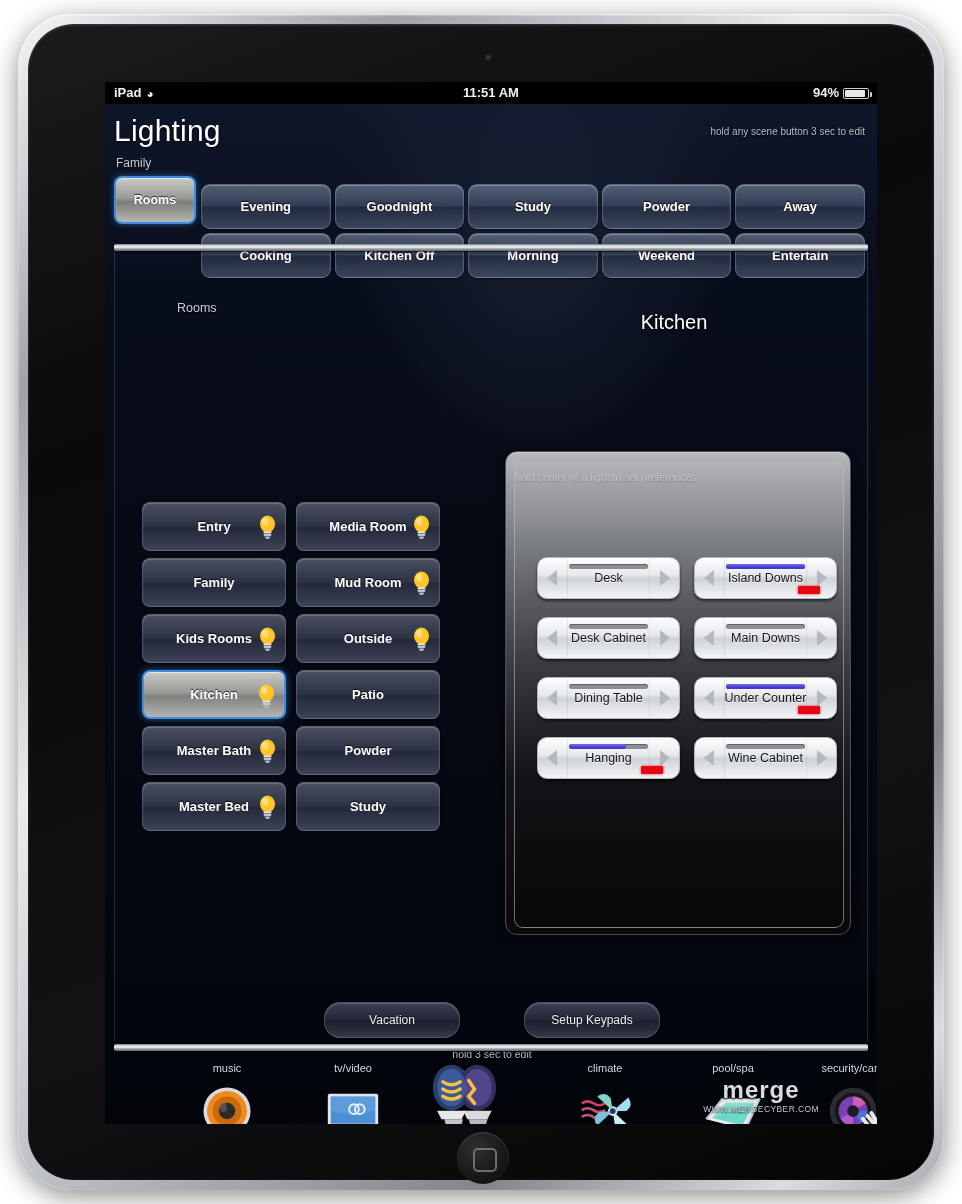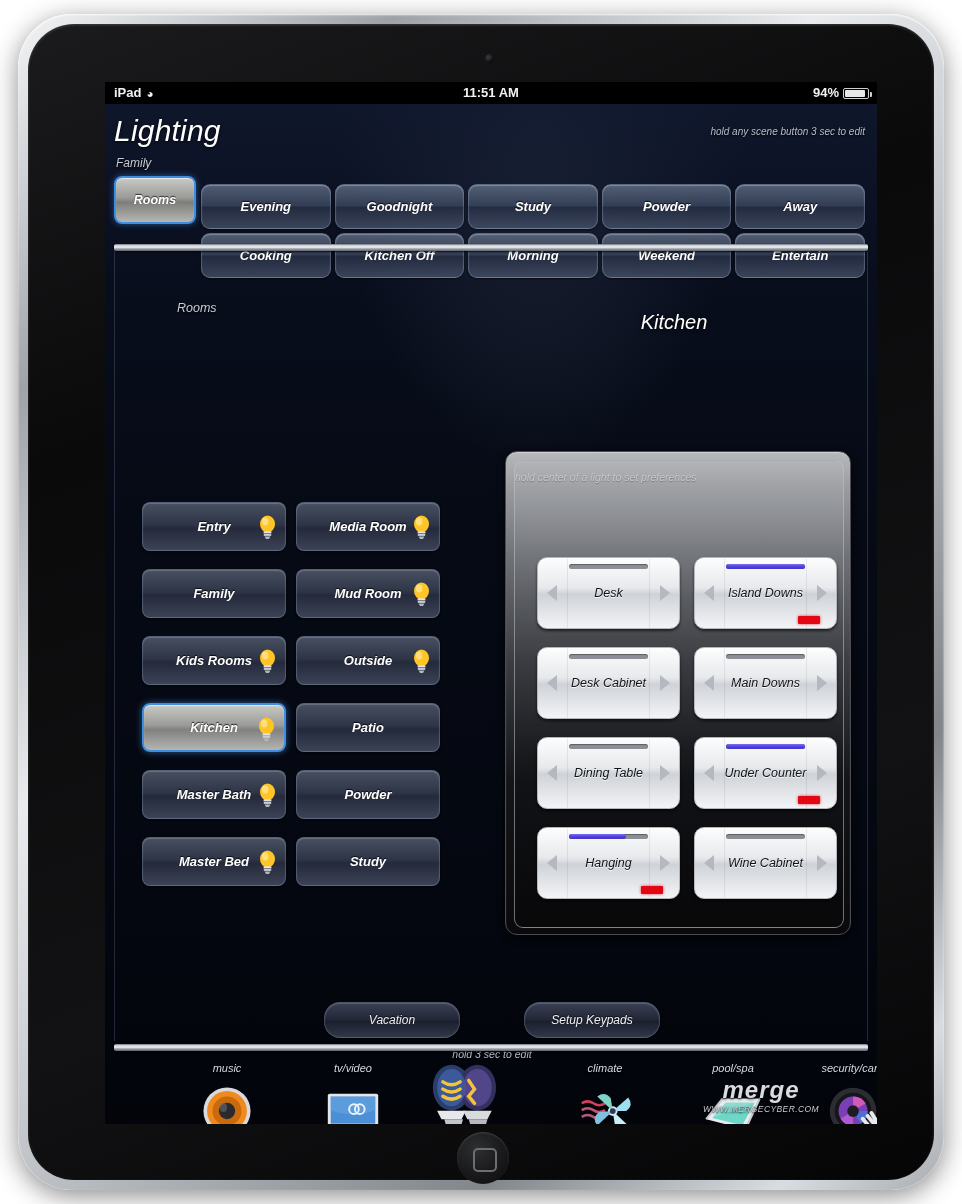--- a/index.html
+++ b/index.html
@@ -74,21 +74,20 @@
   }
 
   
   #app {
     position: absolute; left: 0; top: 22px; width: 772px; height: 1020px;
     background:
       radial-gradient(ellipse 330px 420px at 58% 8%, rgba(150,175,215,0.34) 0%, rgba(30,50,90,0.05) 62%, rgba(0,0,0,0) 80%),
       radial-gradient(ellipse 240px 300px at 20% 40%, rgba(60,95,150,0.20) 0%, rgba(0,0,0,0) 70%),
       linear-gradient(180deg, #05070e 0%, #0b1párs 0%, #0a1navigate 0%);
     background-color: #060a14;
-    font-style: italic;
   }
   #app-bg-sheen {
     position: absolute; left: 0; top: 0; width: 772px; height: 1020px;
     background:
       linear-gradient(180deg, rgba(16,24,46,0.9) 0%, rgba(10,16,34,0.6) 18%,
                       rgba(6,10,22,0.2) 42%, rgba(4,7,16,0.75) 72%, rgba(2,4,10,0.96) 100%),
       radial-gradient(ellipse 300px 500px at 56% 2%, rgba(175,195,230,0.30) 0%, rgba(0,0,0,0) 68%);
     pointer-events: none;
   }
 
@@ -162,21 +161,21 @@
     position: absolute; left: 0; right: 0; top: 60px;
     text-align: center; font-size: 20px; color: #ffffff; font-weight: 300;
     text-shadow: 0 1px 4px rgba(0,0,0,0.9);
     width: 390px; margin-left: 364px;
   }
 
   
   #rooms-grid {
     position: absolute; left: 27px; top: 251px;
     width: 298px; display: grid;
-    grid-template-columns: 1fr 1fr; gap: 18px 10px;
+    grid-template-columns: 1fr 1fr; gap: 7px 10px;
   }
   .room-btn {
     position: relative; height: 49px; border-radius: 8px;
     background: linear-gradient(180deg, #484f60 0%, #2e3547 46%,
                 #242a3b 54%, #3c4356 100%);
     border: 1px solid rgba(150,168,200,0.30);
     box-shadow: inset 0 1px 1px rgba(255,255,255,0.20), 0 1px 2px rgba(0,0,0,0.65);
     display: flex; align-items: center; justify-content: center;
     color: #ffffff; font-size: 13px; font-weight: bold;
     text-shadow: 0 -1px 1px rgba(0,0,0,0.85);
@@ -214,21 +213,21 @@
     position: absolute; left: 0; right: 0; top: 10px; 
     font-size: 10.5px; color: #cfd2d6; opacity: 0.75;
     text-shadow: 0 1px 1px rgba(0,0,0,0.35);
   }
   #lights-grid {
     position: absolute; left: 22px; top: 96px;
     width: 300px; display: grid;
     grid-template-columns: 1fr 1fr; gap: 18px 14px;
   }
   .light-btn {
-    position: relative; height: 72px; border-radius: 10px;
+    position: relative; height: 42px; border-radius: 10px;
     background: linear-gradient(180deg, #fdfdfd 0%, #e7e9ec 42%,
                 #cfd3d8 52%, #f3f4f6 100%);
     border: 1px solid #b4b8be;
     box-shadow: 0 2px 3px rgba(0,0,0,0.6), inset 0 1px 0 rgba(255,255,255,0.95);
     display: flex; align-items: center; justify-content: center;
     cursor: pointer; overflow: hidden;
   }
   .light-name {
     font-size: 12.5px; color: #111316; font-weight: normal;
     text-shadow: 0 1px 0 rgba(255,255,255,0.85);

